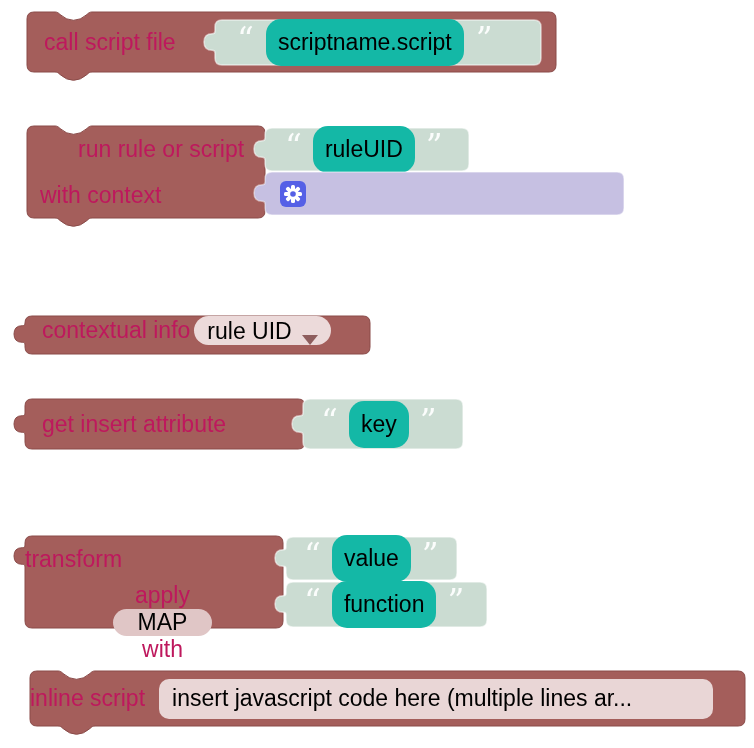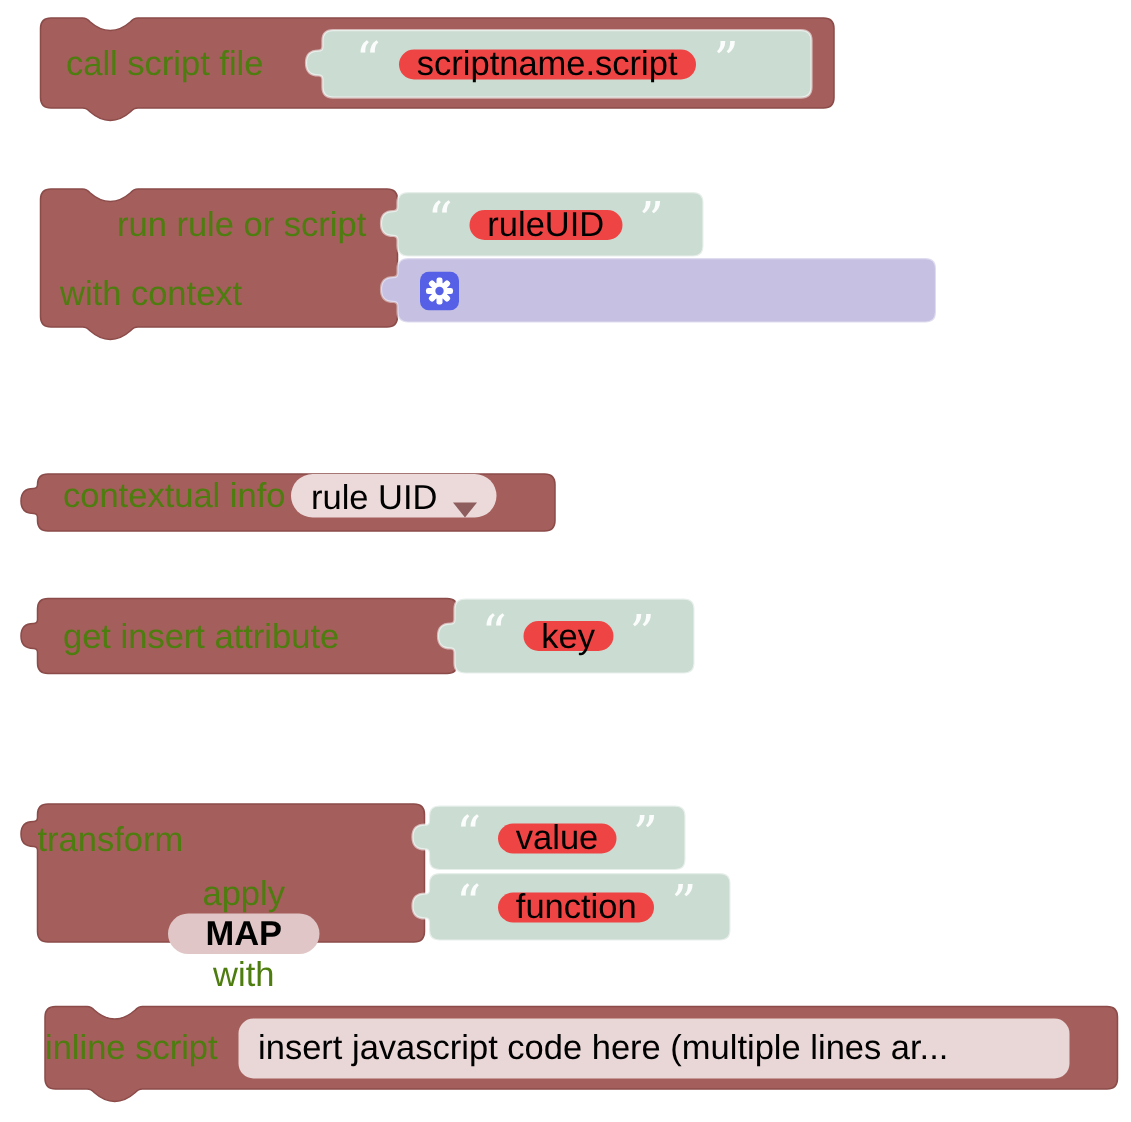--- a/index.html
+++ b/index.html
@@ -4,27 +4,27 @@
 <style>
   html,body{margin:0;padding:0;background:#ffffff;}
   .canvas{
     position:relative;width:754px;height:748px;background:#ffffff;overflow:hidden;
     font-family:"Liberation Sans",sans-serif;
   }
   .block{position:absolute;}
   .shape{position:absolute;left:0;top:0;overflow:visible;pointer-events:none;}
   .rows{position:absolute;left:0;top:0;width:100%;height:100%;display:flex;flex-direction:column;}
   .row{display:flex;align-items:center;}
-  .lbl{color:#4d7c0f;font-size:23px;white-space:nowrap;}
+  .lbl{color:#be185d;font-size:23px;white-space:nowrap;}
   .fieldtext{color:#000000;font-size:23px;white-space:nowrap;}
-  .pill{background:#ef4444;border-radius:15px;height:20px;display:flex;align-items:center;padding:0 12px;}
+  .pill{background:#14b8a6;border-radius:15px;height:47px;display:flex;align-items:center;padding:0 12px;}
   .quote{font-family:"DejaVu Serif",serif;font-size:33px;line-height:1;color:rgba(255,255,255,0.92);transform:translateY(-3px);}
   .dropdown{background:#ECDADA;border-radius:15px;height:29px;display:flex;align-items:flex-end;gap:10px;padding:0 13px;}
   .dd-arrow{width:0;height:0;border-left:8px solid transparent;border-right:8px solid transparent;border-top:10px solid #8E5D5D;}
-  .mapfield{background:#E0C6C6;border-radius:14px;height:47px;display:flex;align-items:center;padding:0 25px;font-weight:bold;}
+  .mapfield{background:#E0C6C6;border-radius:14px;height:47px;display:flex;align-items:center;padding:0 25px;}
   .inlinefield{background:#E9D6D6;border-radius:10px;height:40px;display:flex;align-items:center;padding:0 13px;overflow:hidden;}
   .inlinefield .fieldtext{overflow:hidden;white-space:nowrap;}
   .gear{display:block;}
 </style>
 </head>
 <body>
 
 <div class="canvas">
 
   <div class="block" style="left:27px;top:12px;width:529px;height:60px;">

